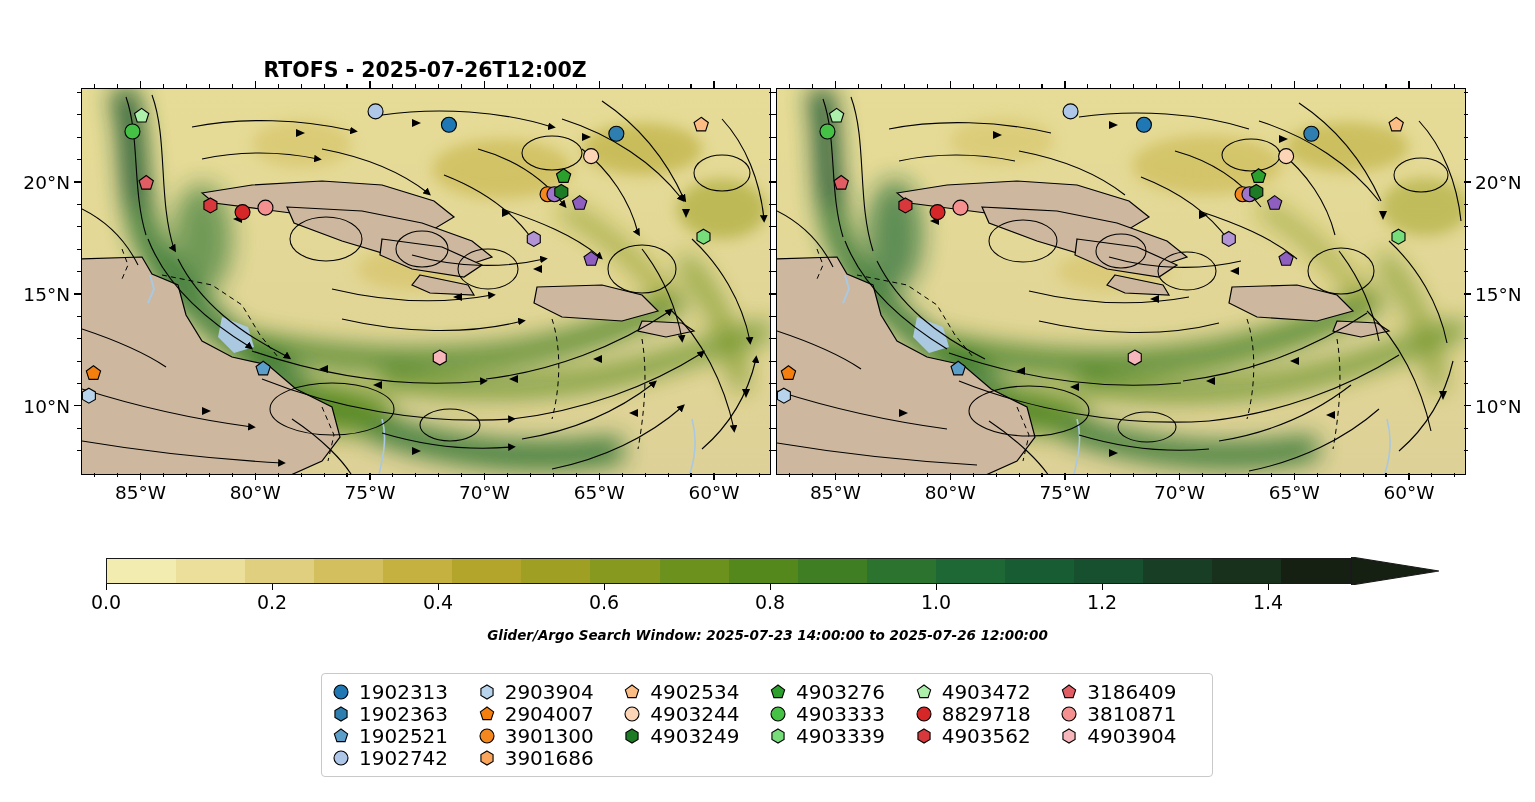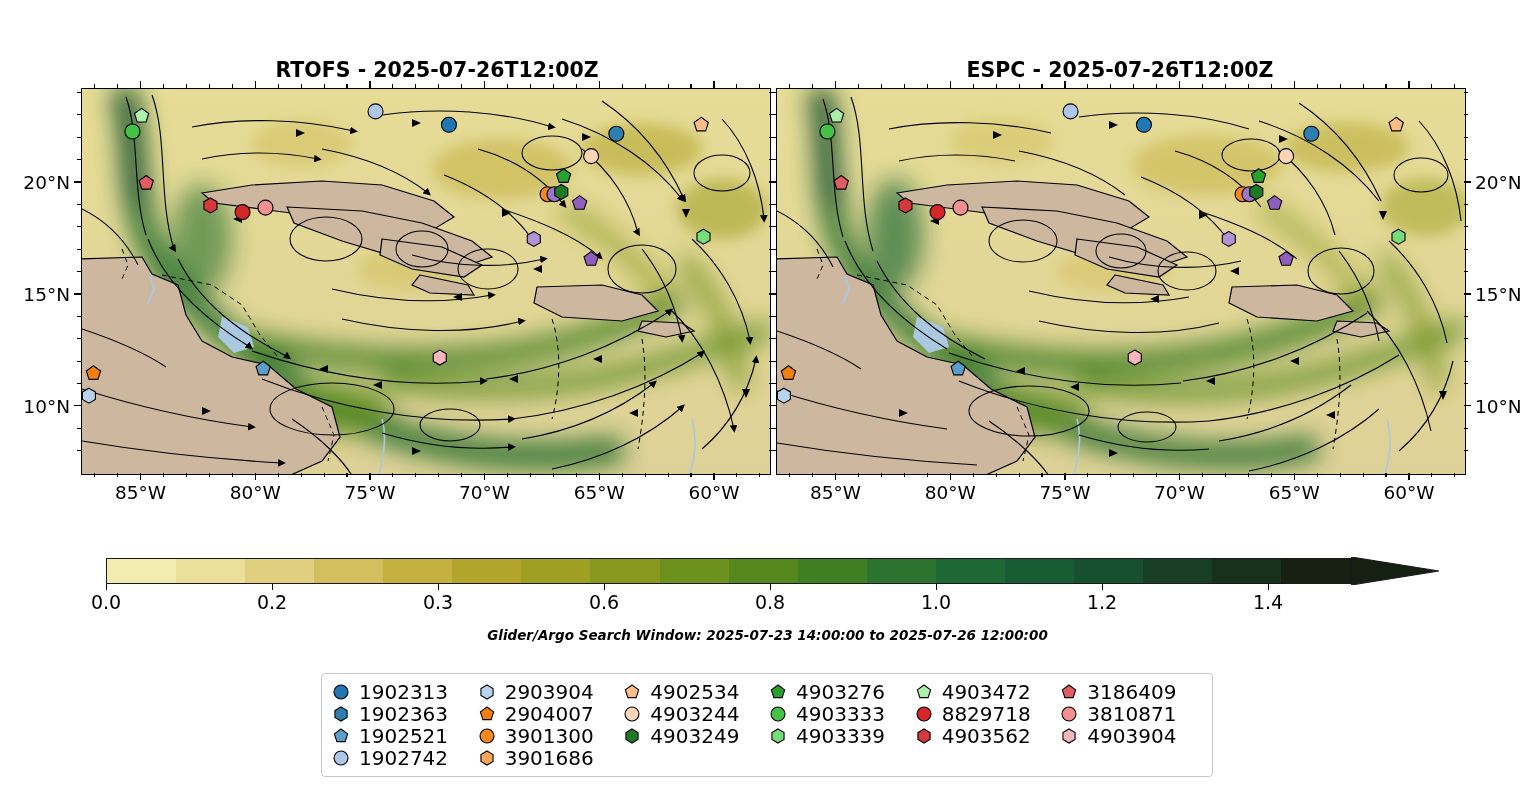--- a/index.html
+++ b/index.html
@@ -62,22 +62,21 @@
   .leg-item.blank{visibility:hidden;}
   .leg-mark{width:18px;height:18px;flex:0 0 18px;}
   .leg-text{font-size:20px;color:#000;font-family:"DejaVu Sans",sans-serif;}
 </style>
 </head>
 <body>
 
 <div class="fig">
 
 
-  <div class="panel-title" id="title-left" style="left:93px;top:58px;width:688px;">RTOFS - 2025-07-26T12:00Z</div>
-  <div class="panel-title" id="title-right" style="left:776px;top:58px;width:688px;">ESPC - 2025-07-26T12:00Z</div>
+  <div class="panel-title" id="title-left" style="left:81px;top:58px;width:688px;">RTOFS - 2025-07-26T12:00Z</div>
 
   <div class="axes" id="ax-left">
     <div class="mapclip">
       <svg class="mapsvg" width="688" height="385" viewBox="0 0 688 385">
         <defs>
           <radialGradient id="jetA" cx="50%" cy="50%" r="60%">
             <stop offset="0%" stop-color="#175c33"></stop>
               <stop offset="55%" stop-color="#3f7e22" stop-opacity=".85"></stop>
             <stop offset="100%" stop-color="#c4b13f" stop-opacity="0"></stop>
           </radialGradient>
@@ -599,21 +598,21 @@
     <svg id="cbar-arrow" viewBox="0 0 88 28">
       <path d="M0,0 L88,14 L0,28 Z" fill="#151f12" stroke="#1a1a1a" stroke-width="1.2" stroke-linejoin="miter"></path>
     </svg>
   </div>
   <div id="cbar-ticks">
       <div class="cbtick" style="left: 106px;"></div>
       <div class="cblabel" style="left: 106px;">0.0</div>
       <div class="cbtick" style="left: 272px;"></div>
       <div class="cblabel" style="left: 272px;">0.2</div>
       <div class="cbtick" style="left: 438px;"></div>
-      <div class="cblabel" style="left: 438px;">0.3</div>
+      <div class="cblabel" style="left: 438px;">0.4</div>
       <div class="cbtick" style="left: 604px;"></div>
       <div class="cblabel" style="left: 604px;">0.6</div>
       <div class="cbtick" style="left: 770px;"></div>
       <div class="cblabel" style="left: 770px;">0.8</div>
       <div class="cbtick" style="left: 936px;"></div>
       <div class="cblabel" style="left: 936px;">1.0</div>
       <div class="cbtick" style="left: 1102px;"></div>
       <div class="cblabel" style="left: 1102px;">1.2</div>
       <div class="cbtick" style="left: 1268px;"></div>
       <div class="cblabel" style="left: 1268px;">1.4</div>

